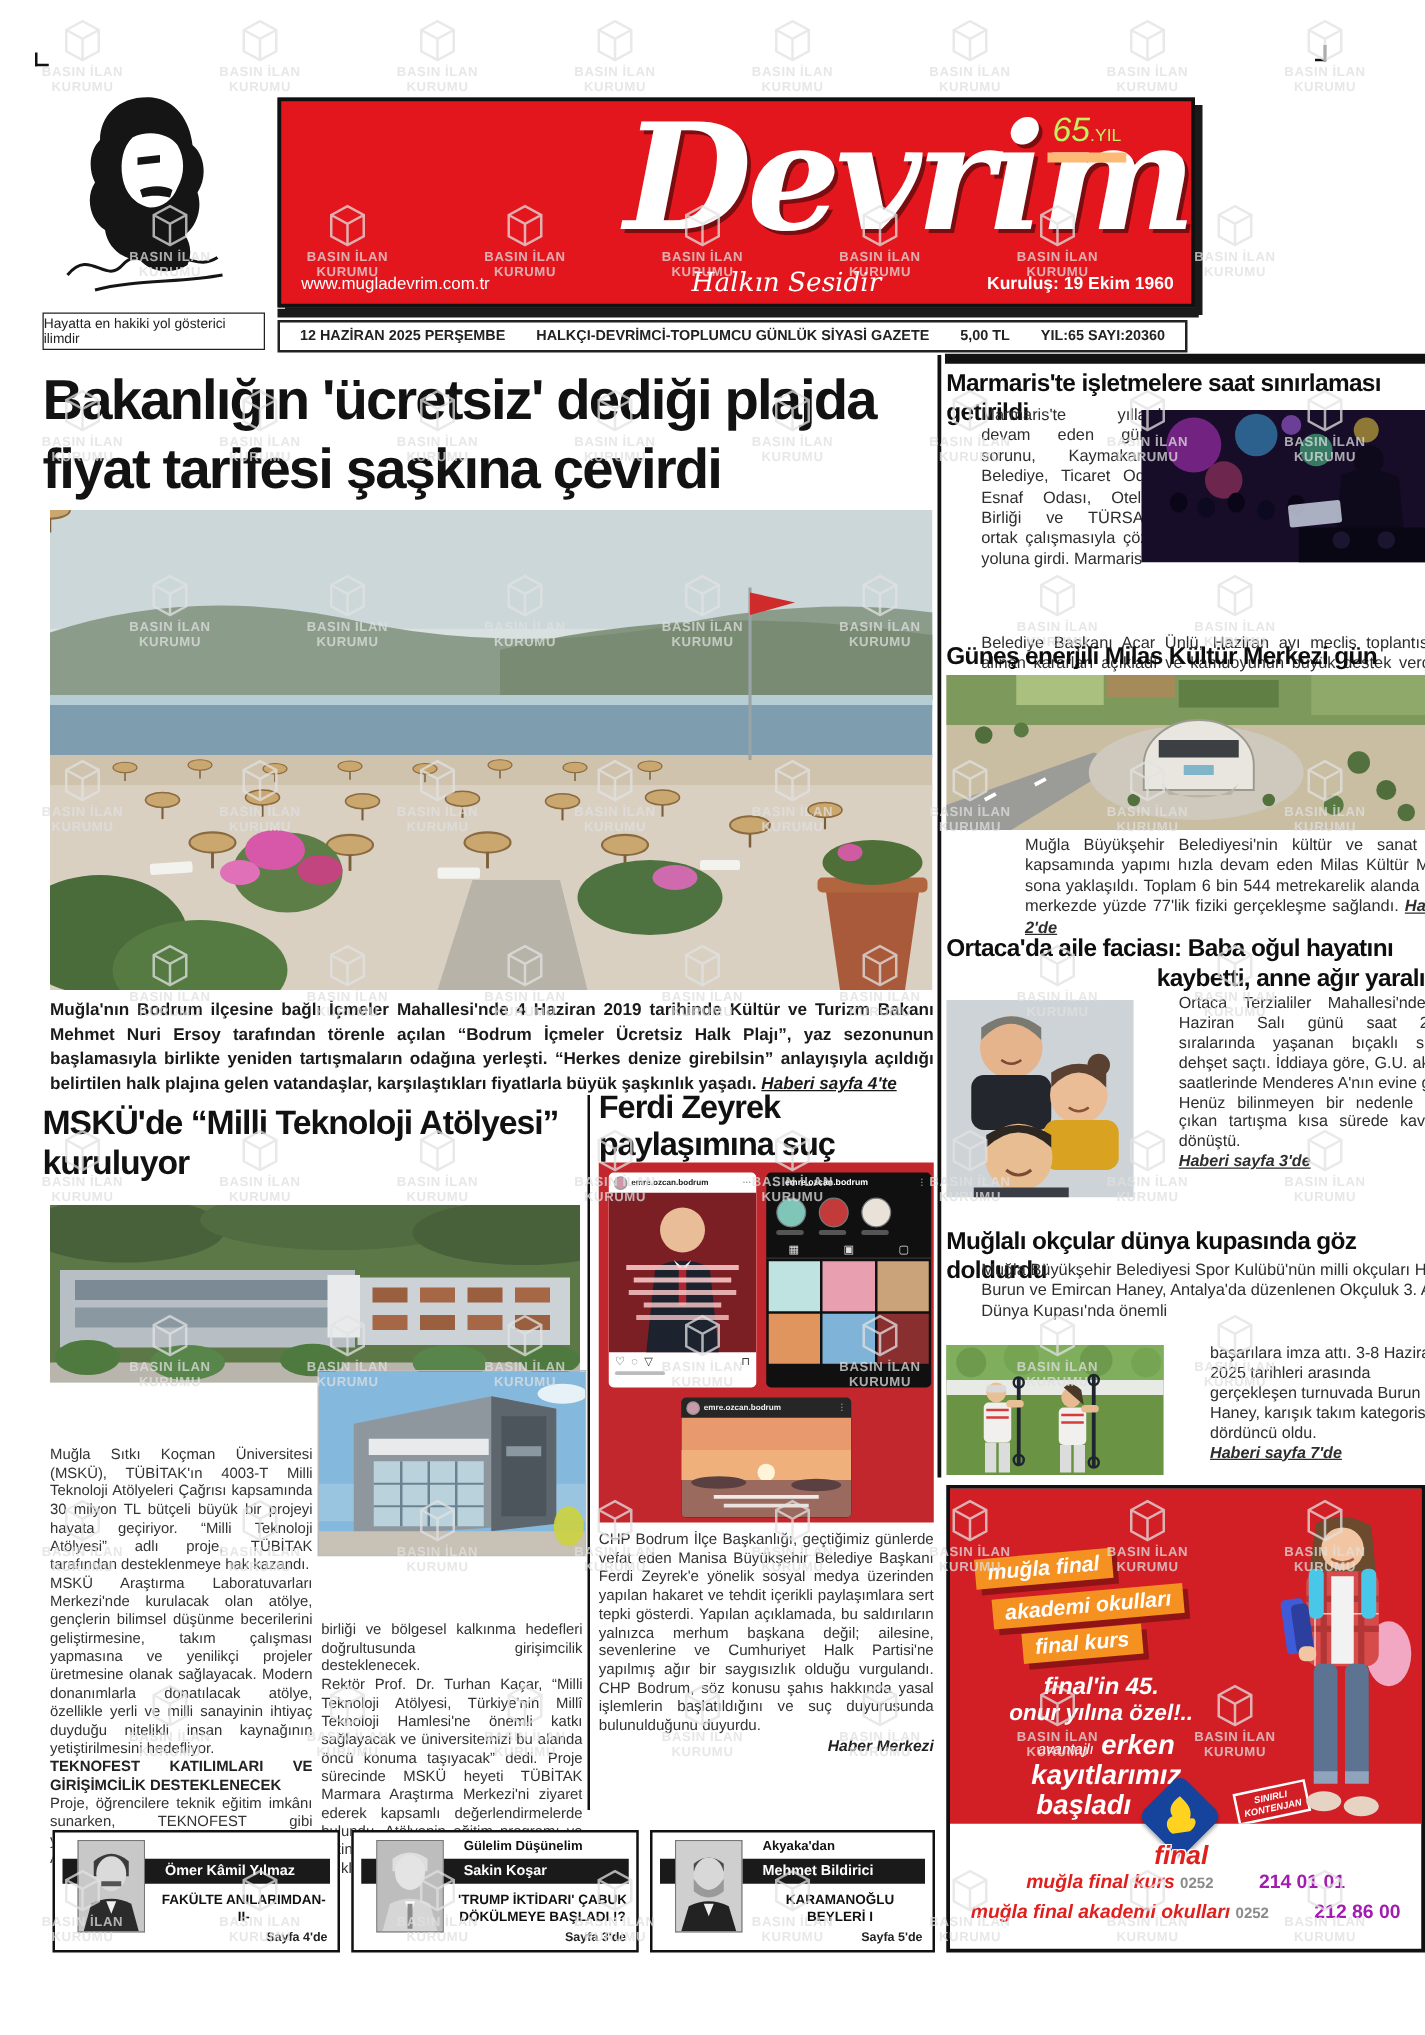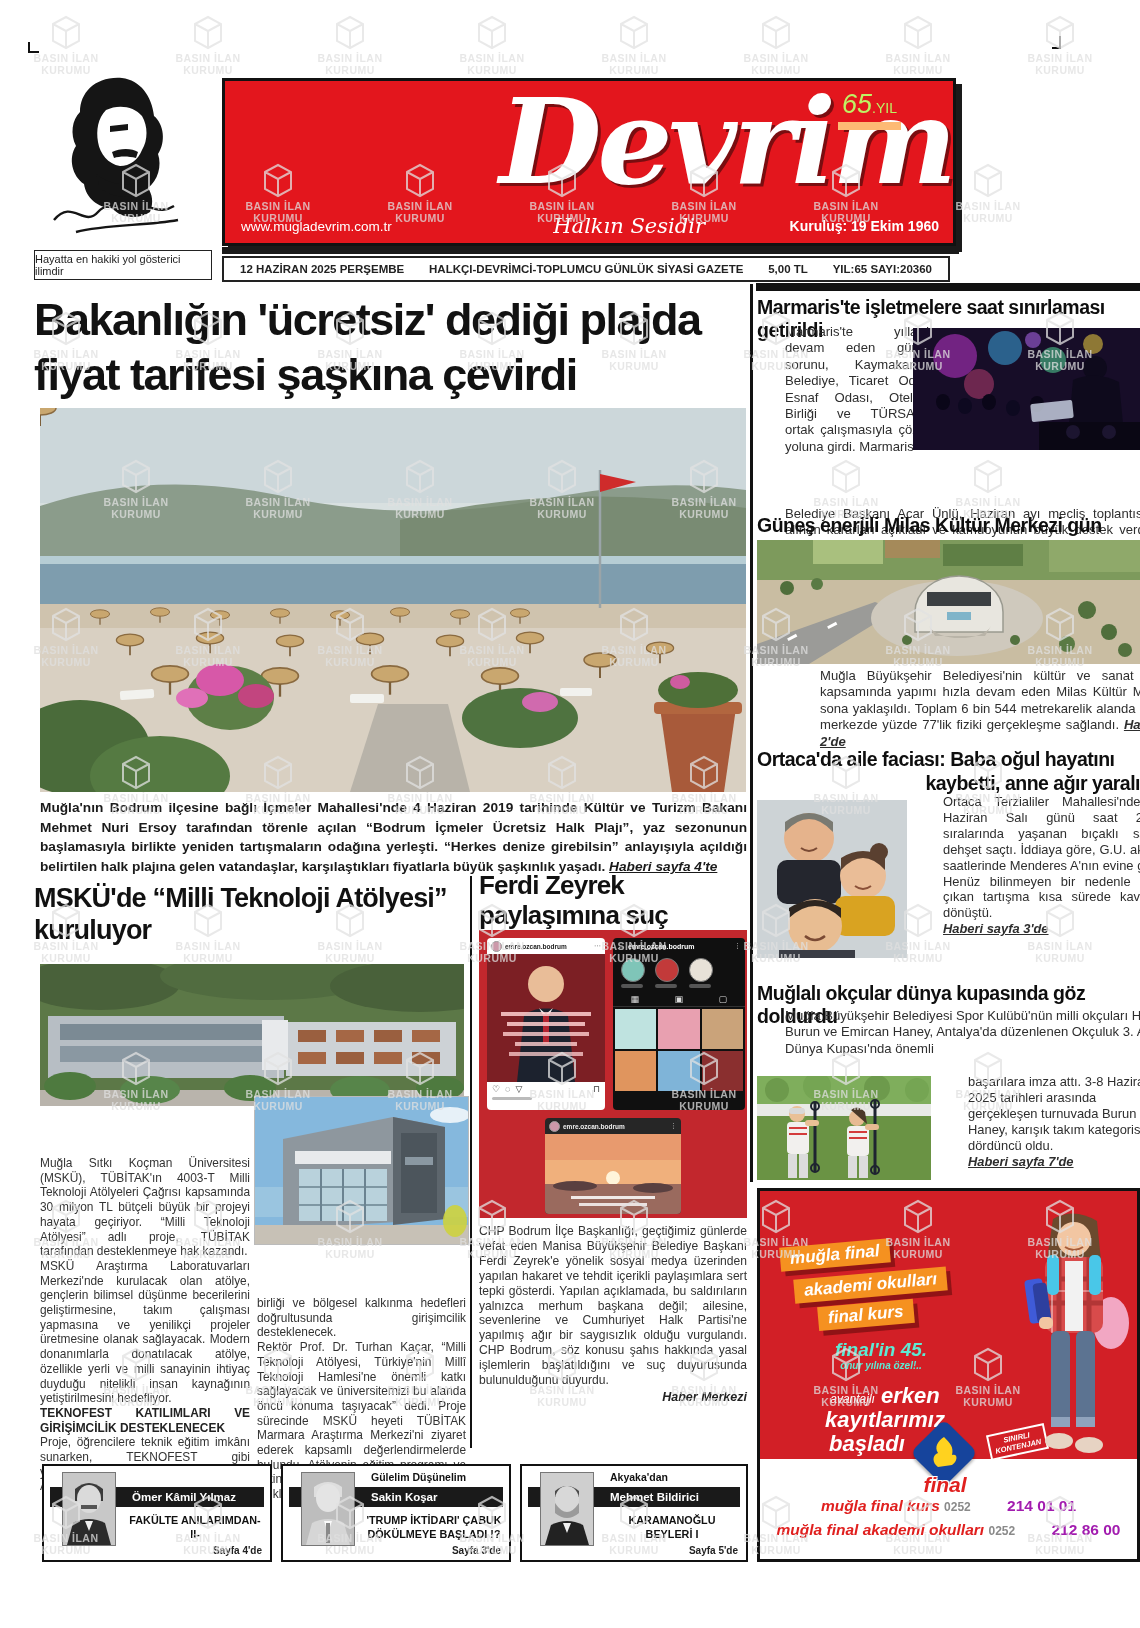--- a/index.html
+++ b/index.html
@@ -95,22 +95,22 @@
   .a4h{left:757px;top:982px;width:383px;}
   .a4i{left:757px;top:1008px;width:383px;}
   .a4p{left:757px;top:1076px;width:174px;height:104px;}
   .a4b{left:940px;top:1074px;width:200px;font-size:12.9px;line-height:15.9px;text-align:left;}
   
   .ad{left:757px;top:1188px;width:383px;height:374px;border:3px solid #111;box-sizing:border-box;background:#fff;}
   .ad-red{position:absolute;left:0;top:0;right:0;height:268px;background:#d21f26;overflow:hidden;}
   .ribbon{position:absolute;background:#f59120;color:#fff;font-weight:bold;font-style:italic;
           padding:2px 10px;font-size:17px;transform:rotate(-5deg);box-shadow:4px 5px 0 rgba(90,10,10,.55);white-space:nowrap;}
   .rb1{left:20px;top:52px;} .rb2{left:34px;top:82px;} .rb3{left:58px;top:112px;}
-  .promo{position:absolute;left:6px;width:230px;text-align:center;color:#5eead4;font-weight:bold;font-style:italic;}
-  .pm1{top:148px;font-size:19px;} .pm2{top:169px;font-size:10px;}
+  .promo{position:absolute;left:6px;width:230px;text-align:center;color:#ffffff;font-weight:bold;font-style:italic;}
+  .pm1{top:148px;font-size:19px;} .pm2{top:169px;font-size:18px;}
   .lead-ln{position:absolute;left:0px;width:250px;text-align:center;color:#fff;font-weight:bold;font-style:italic;}
   .ll1{top:192px;font-size:22px;} .ll1 .sm{font-size:12px;font-weight:normal;}
   .ll2{top:216px;font-size:22px;} .ll3{top:240px;font-size:22px;left:-18px;}
   .badge{position:absolute;left:228px;top:238px;border:2px solid #fff;color:#fff;background:#d21f26;
          font-size:7.5px;font-weight:bold;font-style:italic;text-align:center;line-height:1.2;
          padding:2px 4px;transform:rotate(-12deg);}
   .ad-girl{position:absolute;right:4px;top:14px;width:118px;height:250px;}
   .f-diamond{position:absolute;left:160px;top:238px;width:48px;height:48px;background:#16449c;
              transform:rotate(45deg);border-radius:8px;box-shadow:2px 2px 3px rgba(0,0,0,.3);}
   .f-fig{position:absolute;left:168px;top:244px;width:32px;height:36px;}

